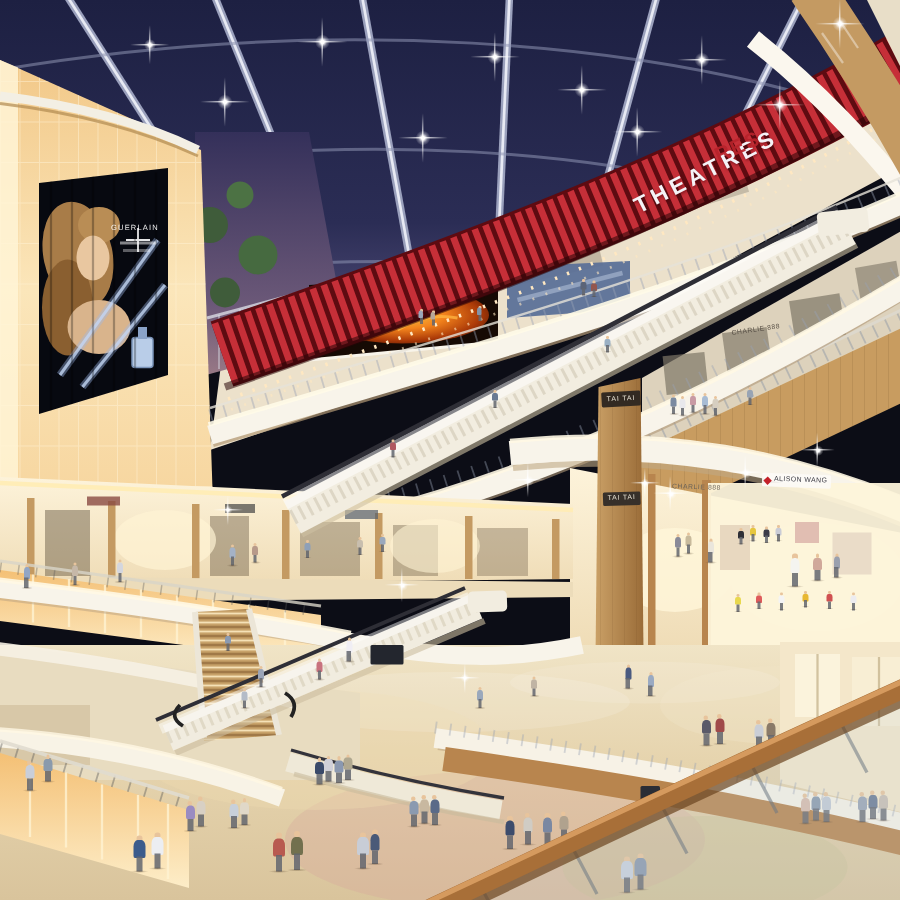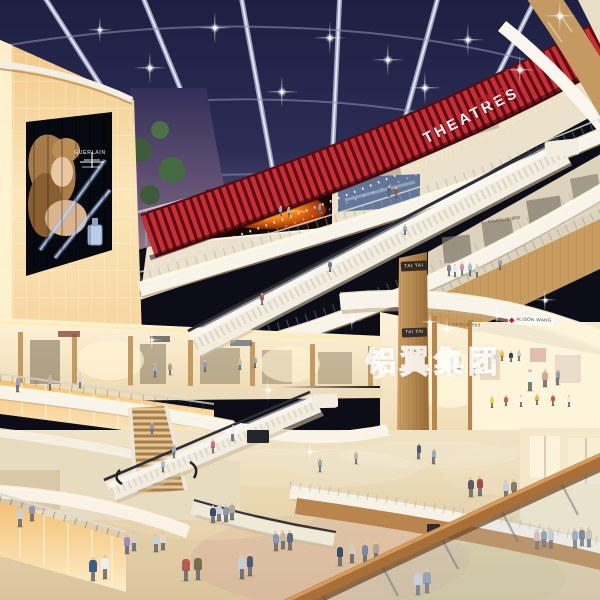--- a/index.html
+++ b/index.html
@@ -972,21 +972,15 @@
 
   <div class="sign sign-plate sign-alison">
     <span class="red-mark"></span>
     <span>ALISON WANG</span>
   </div>
 
   <div class="sign sign-guerlain">GUERLAIN</div>
   <div class="bb-line bb-line1"></div>
   <div class="bb-line bb-line2"></div>
 
-  <div class="sign watermark">
-    <svg width="28" height="38" viewBox="0 0 28 38">
-      <path d="M24 5 C8 6 4 15 13 18 C22 21 24 30 8 32" fill="none" stroke="rgba(255,255,255,.85)" stroke-width="2.6" stroke-linecap="round"></path>
-    </svg>
-    <span class="watermark-text">铝翼集团</span>
-  </div>
 </div>
 
 </div>
 
 </body></html>

